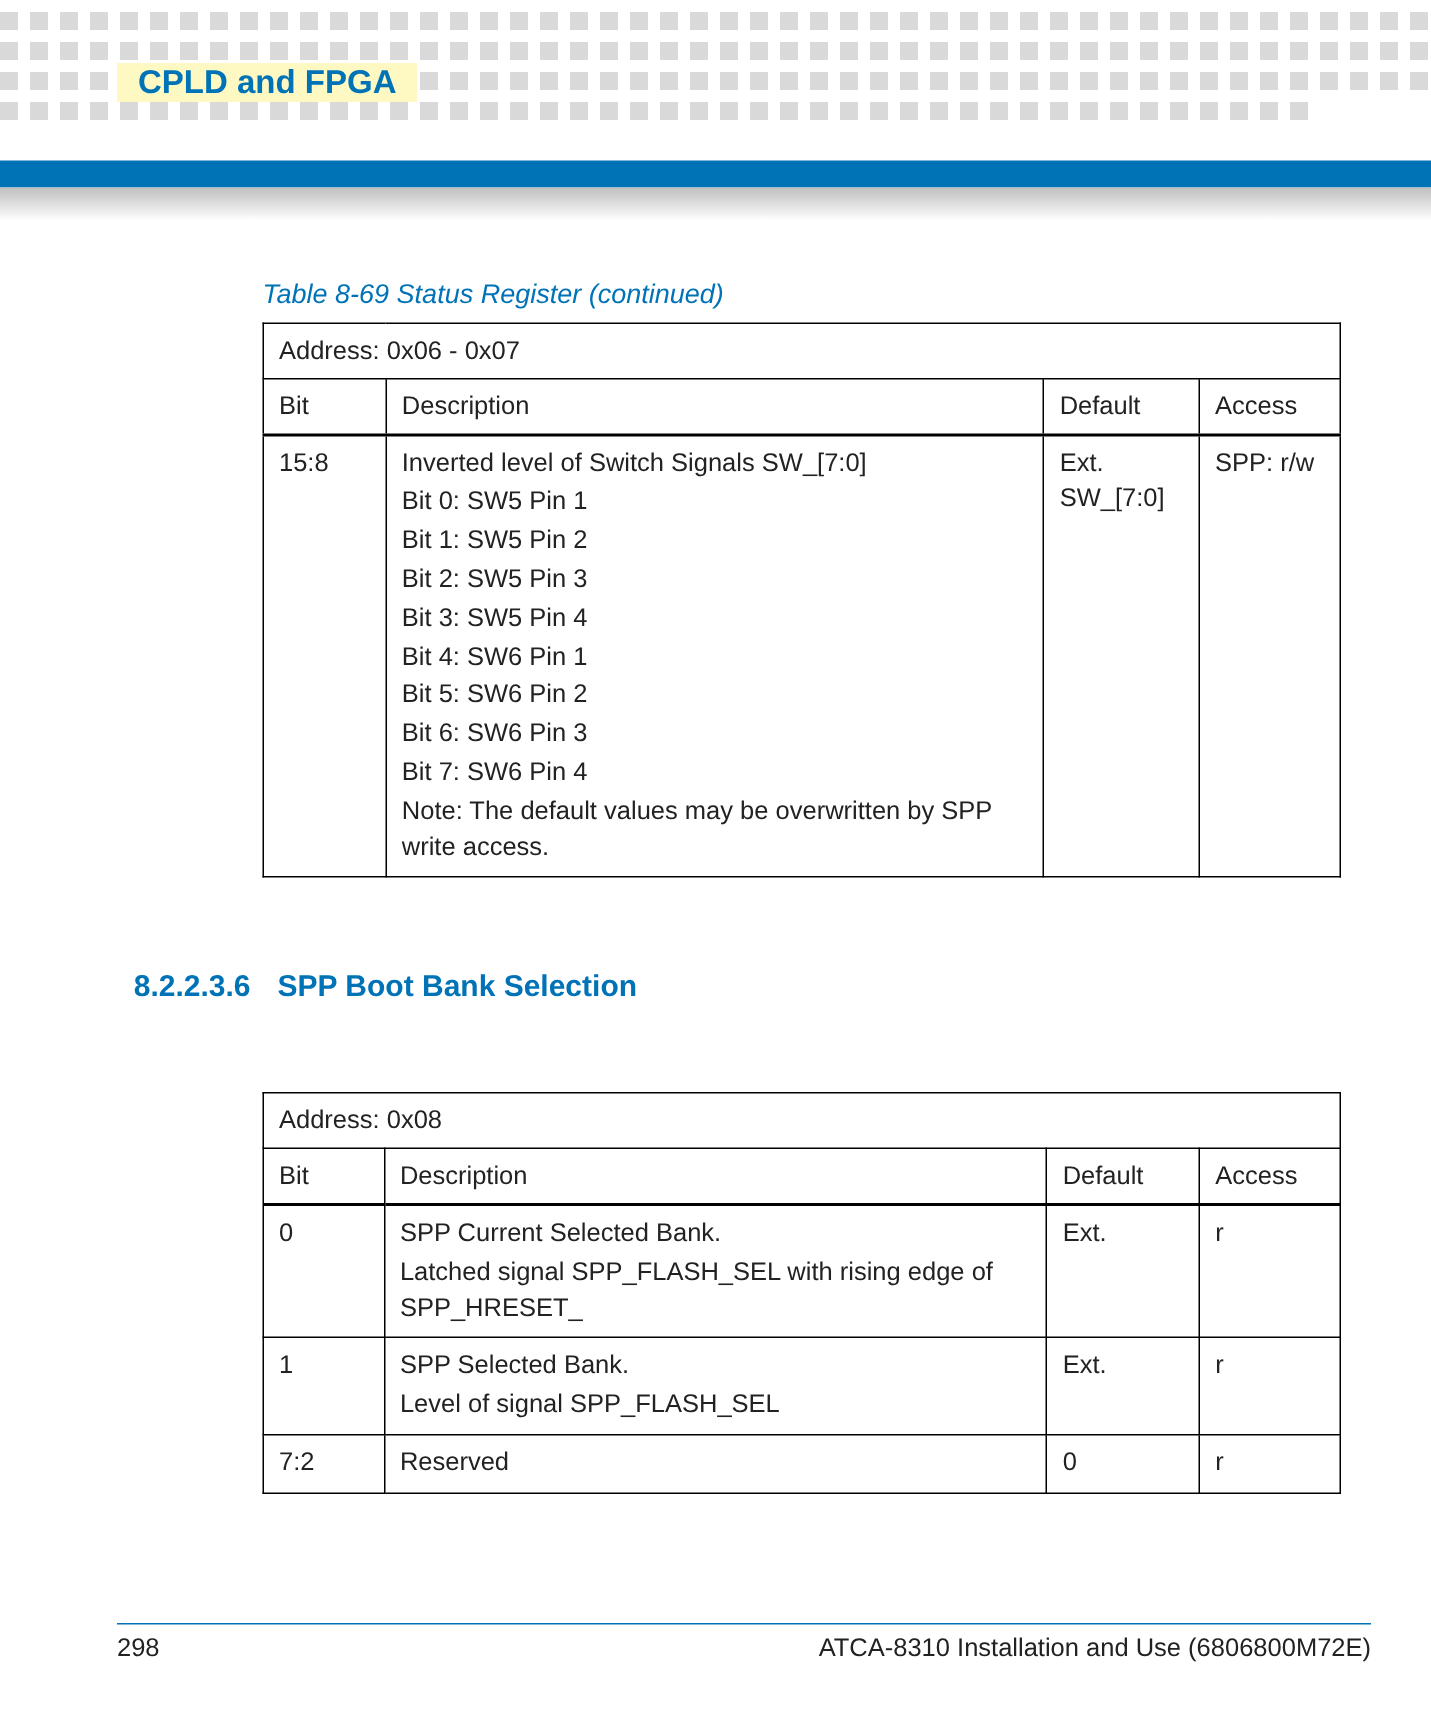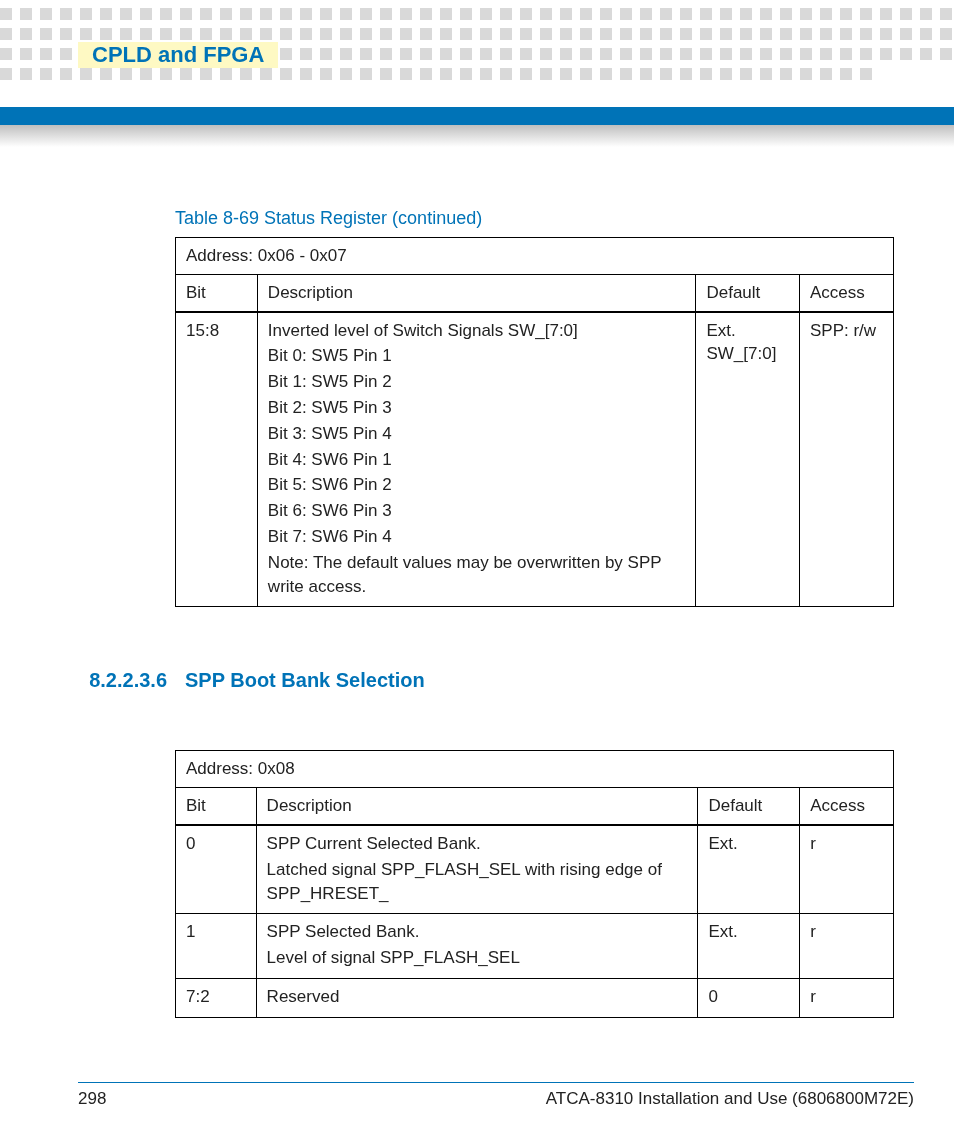--- a/index.html
+++ b/index.html
@@ -66,23 +66,23 @@
     background: linear-gradient(to bottom, #bfbfbf 0%, #ffffff 100%);
   }
   .content {
     position: absolute;
     top: 186px;
     left: 175px;
     width: 700px;
   }
   .table-caption {
     color: var(--blue);
+    font-style: italic;
     font-size: 18px;
     margin-bottom: 8px;
-    margin-top: 22px;
   }
   table.reg {
     border-collapse: collapse;
     width: 719px;
     font-size: 17px;
     line-height: 1.4;
   }
   table.reg th, table.reg td {
     border: 1px solid #000;
     padding: 6px 10px;

